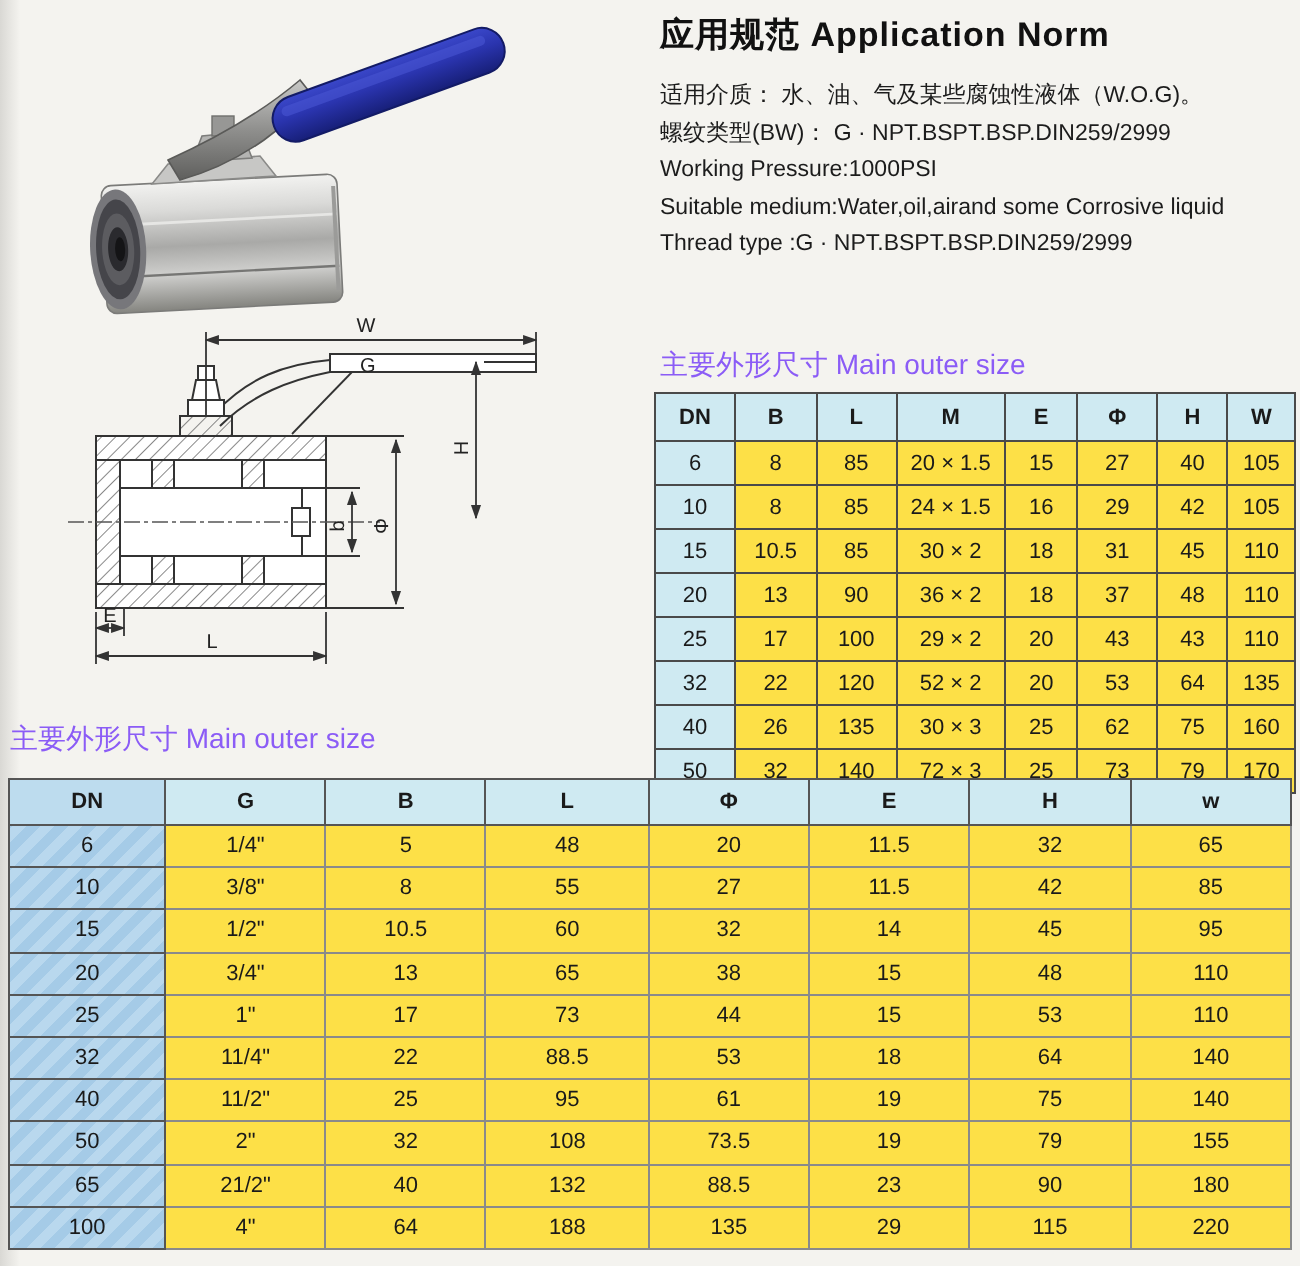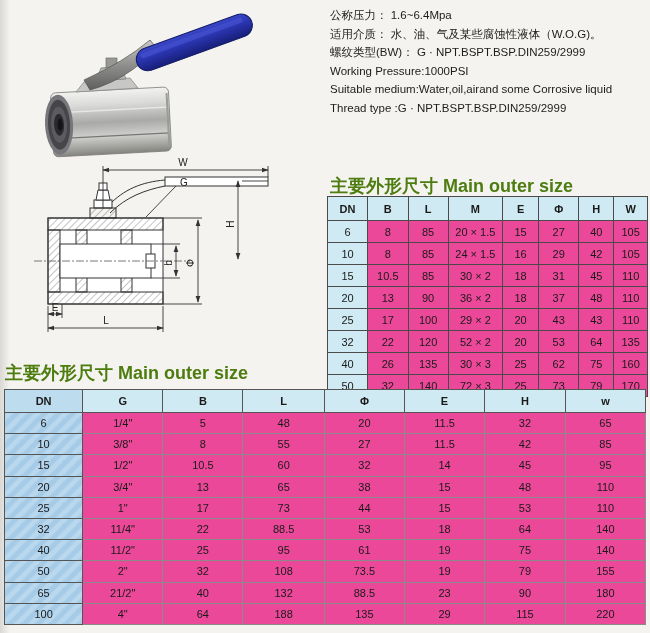--- a/index.html
+++ b/index.html
@@ -19,26 +19,26 @@
   }
   
   #valve-photo{position:absolute;left:0;top:0;width:322px;height:160px;}
   #valve-drawing{position:absolute;left:28px;top:156px;width:292px;height:212px;}
 
   
   #app-norm{position:absolute;left:330px;top:6px;width:318px;}
   #app-norm .title{font-size:17px;font-weight:bold;color:#111;letter-spacing:0.5px;margin:0 0 10px 0;}
   #app-norm .line{font-size:11.5px;color:#1c1c1c;line-height:18.6px;white-space:nowrap;}
 
-  .section-title{font-size:18px;font-weight:bold;color:#4d7c0f;}
+  .section-title{font-size:14px;font-weight:normal;color:#8b5cf6;}
   #right-table-title{position:absolute;left:330px;top:174px;}
   #bottom-table-title{position:absolute;left:5px;top:361px;}
 
   
-  table{border-collapse:collapse;table-layout:fixed;background:#ec4899;}
+  table{border-collapse:collapse;table-layout:fixed;background:#fde047;}
   th,td{border:1px solid #4a4a4a;text-align:center;vertical-align:middle;
         font-size:11px;color:#1a1a1a;overflow:hidden;white-space:nowrap;}
   th{background:#cfeaf2;font-weight:bold;}
 
   #tbl-right{position:absolute;left:327px;top:196px;width:321px;height:182px;}
   #tbl-right th{height:21px;}
   #tbl-right td{height:19px;}
   #tbl-right td.dncol{background:#cfeaf2;}
 
   #tbl-bottom{position:absolute;left:4px;top:389px;width:642px;height:236px;}
@@ -158,21 +158,21 @@
       <text x="206" y="68" text-anchor="middle" transform="rotate(-90 206 68)">H</text>
       <text x="152" y="30">G</text>
       <text x="144" y="107" text-anchor="middle" transform="rotate(-90 144 107)">b</text>
       <text x="166" y="107" text-anchor="middle" transform="rotate(-90 166 107)">Φ</text>
       <text x="27" y="155" text-anchor="middle">E</text>
       <text x="78" y="168" text-anchor="middle">L</text>
     </g>
   </svg>
 
   <div id="app-norm">
-    <div class="line">公称压力： 1.6~6.4Mpa</div>
+    <div class="title">应用规范 Application Norm</div>
     <div class="line">适用介质： 水、油、气及某些腐蚀性液体（W.O.G)。</div>
     <div class="line">螺纹类型(BW)： G · NPT.BSPT.BSP.DIN259/2999</div>
     <div class="line">Working Pressure:1000PSI</div>
     <div class="line">Suitable medium:Water,oil,airand some Corrosive liquid</div>
     <div class="line">Thread type :G · NPT.BSPT.BSP.DIN259/2999</div>
   </div>
 
   <div id="right-table-title" class="section-title">主要外形尺寸 Main outer size</div>
   <div id="bottom-table-title" class="section-title">主要外形尺寸 Main outer size</div>
 

